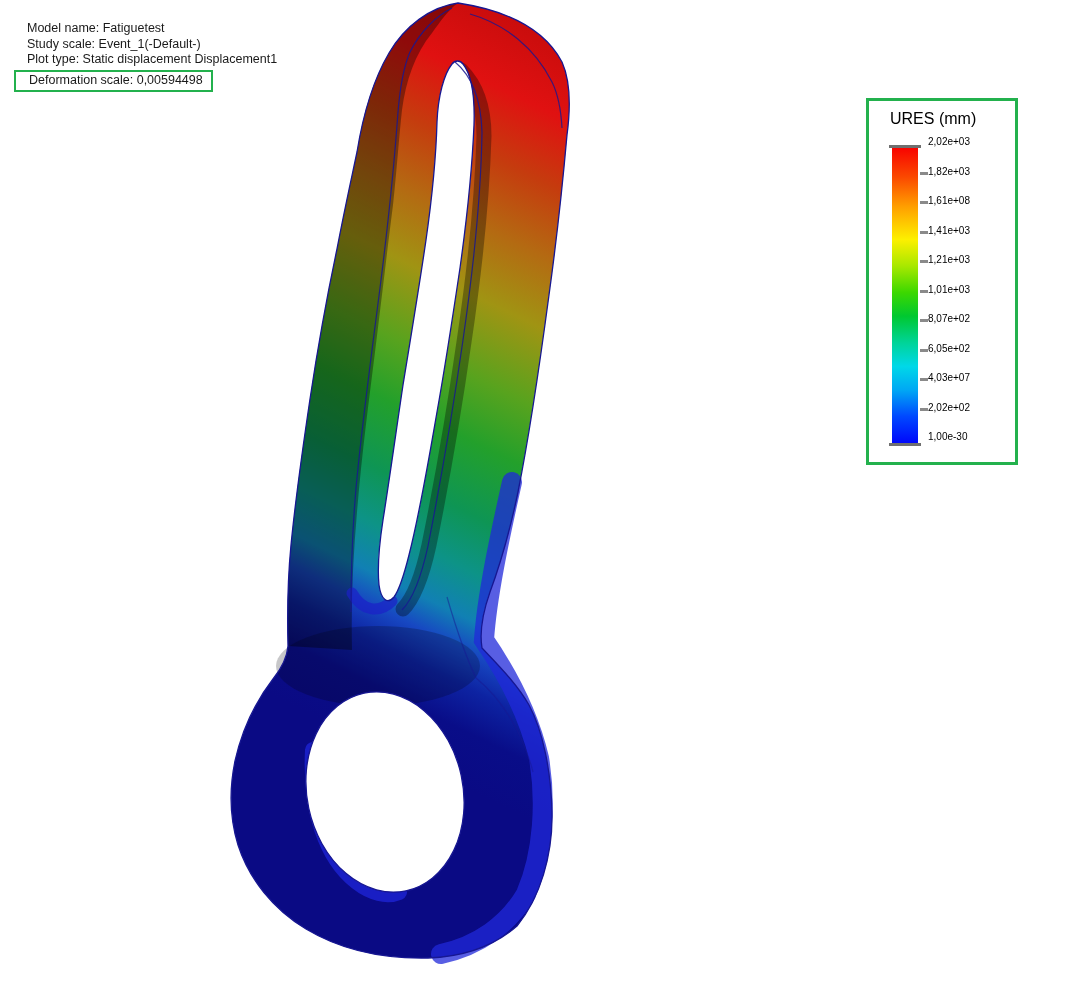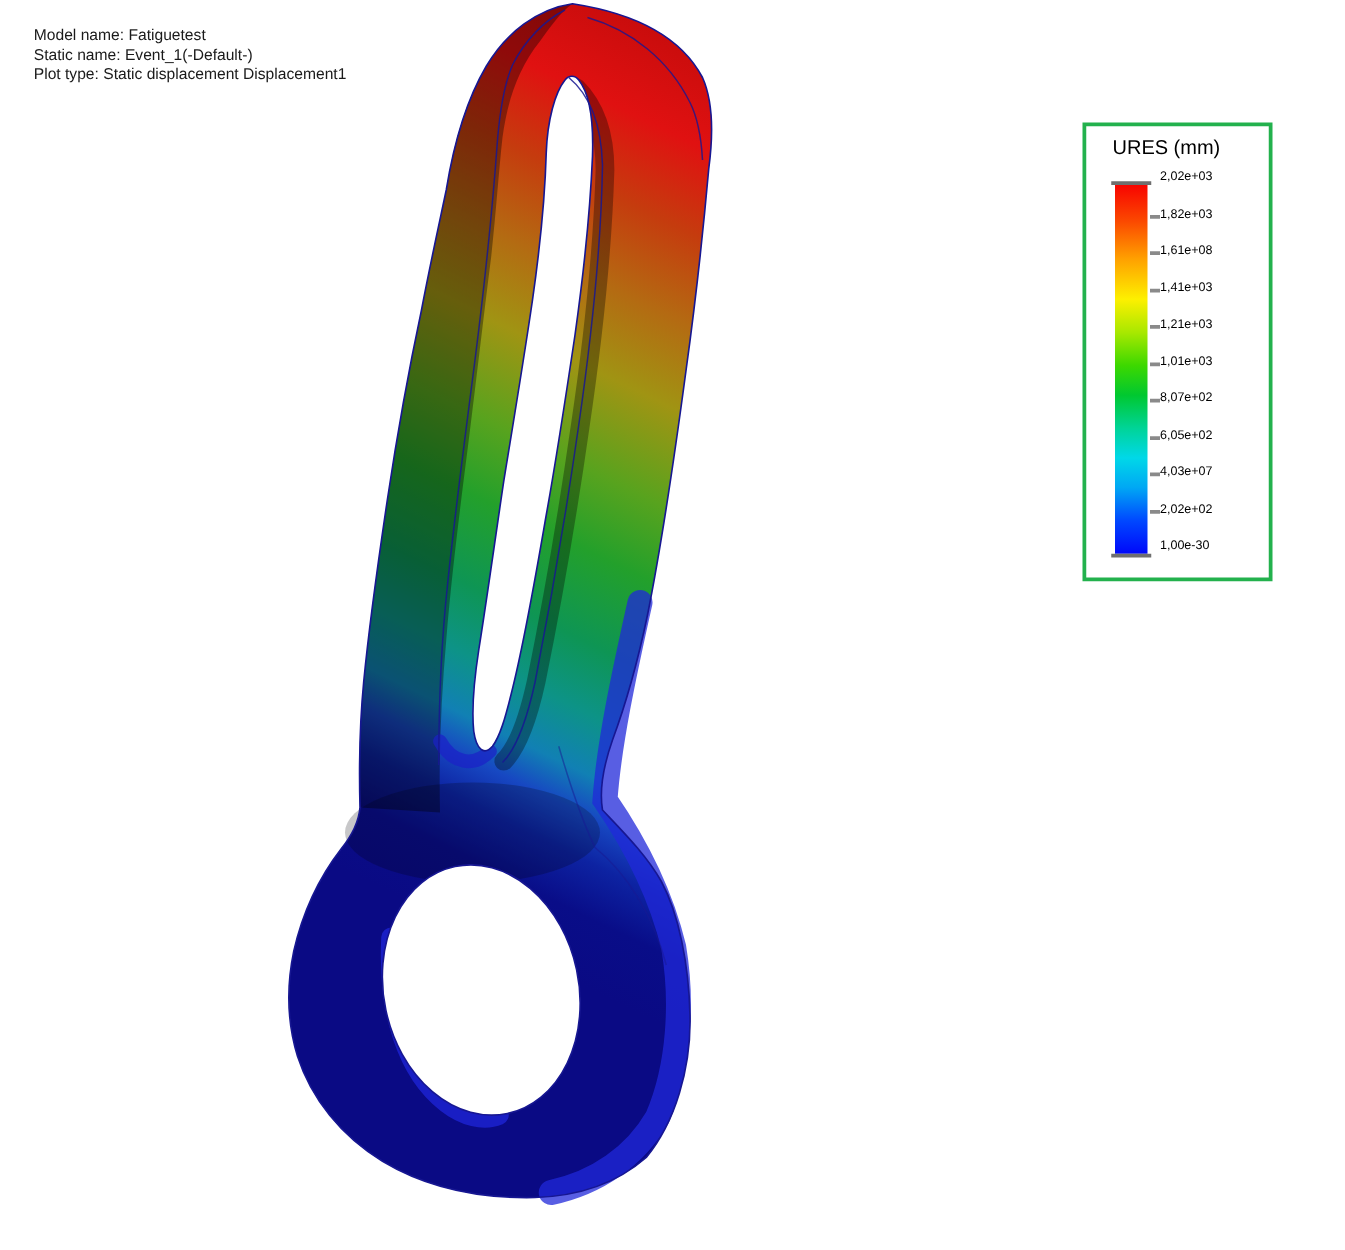--- a/index.html
+++ b/index.html
@@ -95,22 +95,25 @@
     white-space: nowrap;
   }
 </style>
 </head>
 <body>
 
 <div id="viewport">
 
   <div class="plot-info">
     <div>Model name: Fatiguetest</div>
-    <div>Static name: Event_1(-Default-)</div>
+    <div>Study scale: Event_1(-Default-)</div>
     <div>Plot type: Static displacement Displacement1</div>
+    <div>
+      <span class="def-box"><span>Deformation scale: 0,00594498</span></span>
+    </div>
   </div>
 
   <svg class="model-svg" width="620" height="1000" viewBox="0 0 620 1000" xmlns="http://www.w3.org/2000/svg">
     <defs>
       <linearGradient id="fringe" gradientUnits="userSpaceOnUse" x1="520" y1="0" x2="200" y2="660">
         <stop offset="0.00" stop-color="#c30b0b"></stop>
         <stop offset="0.12" stop-color="#e01111"></stop>
         <stop offset="0.21" stop-color="#c53c0e"></stop>
         <stop offset="0.30" stop-color="#b46a12"></stop>
         <stop offset="0.39" stop-color="#a09413"></stop>

